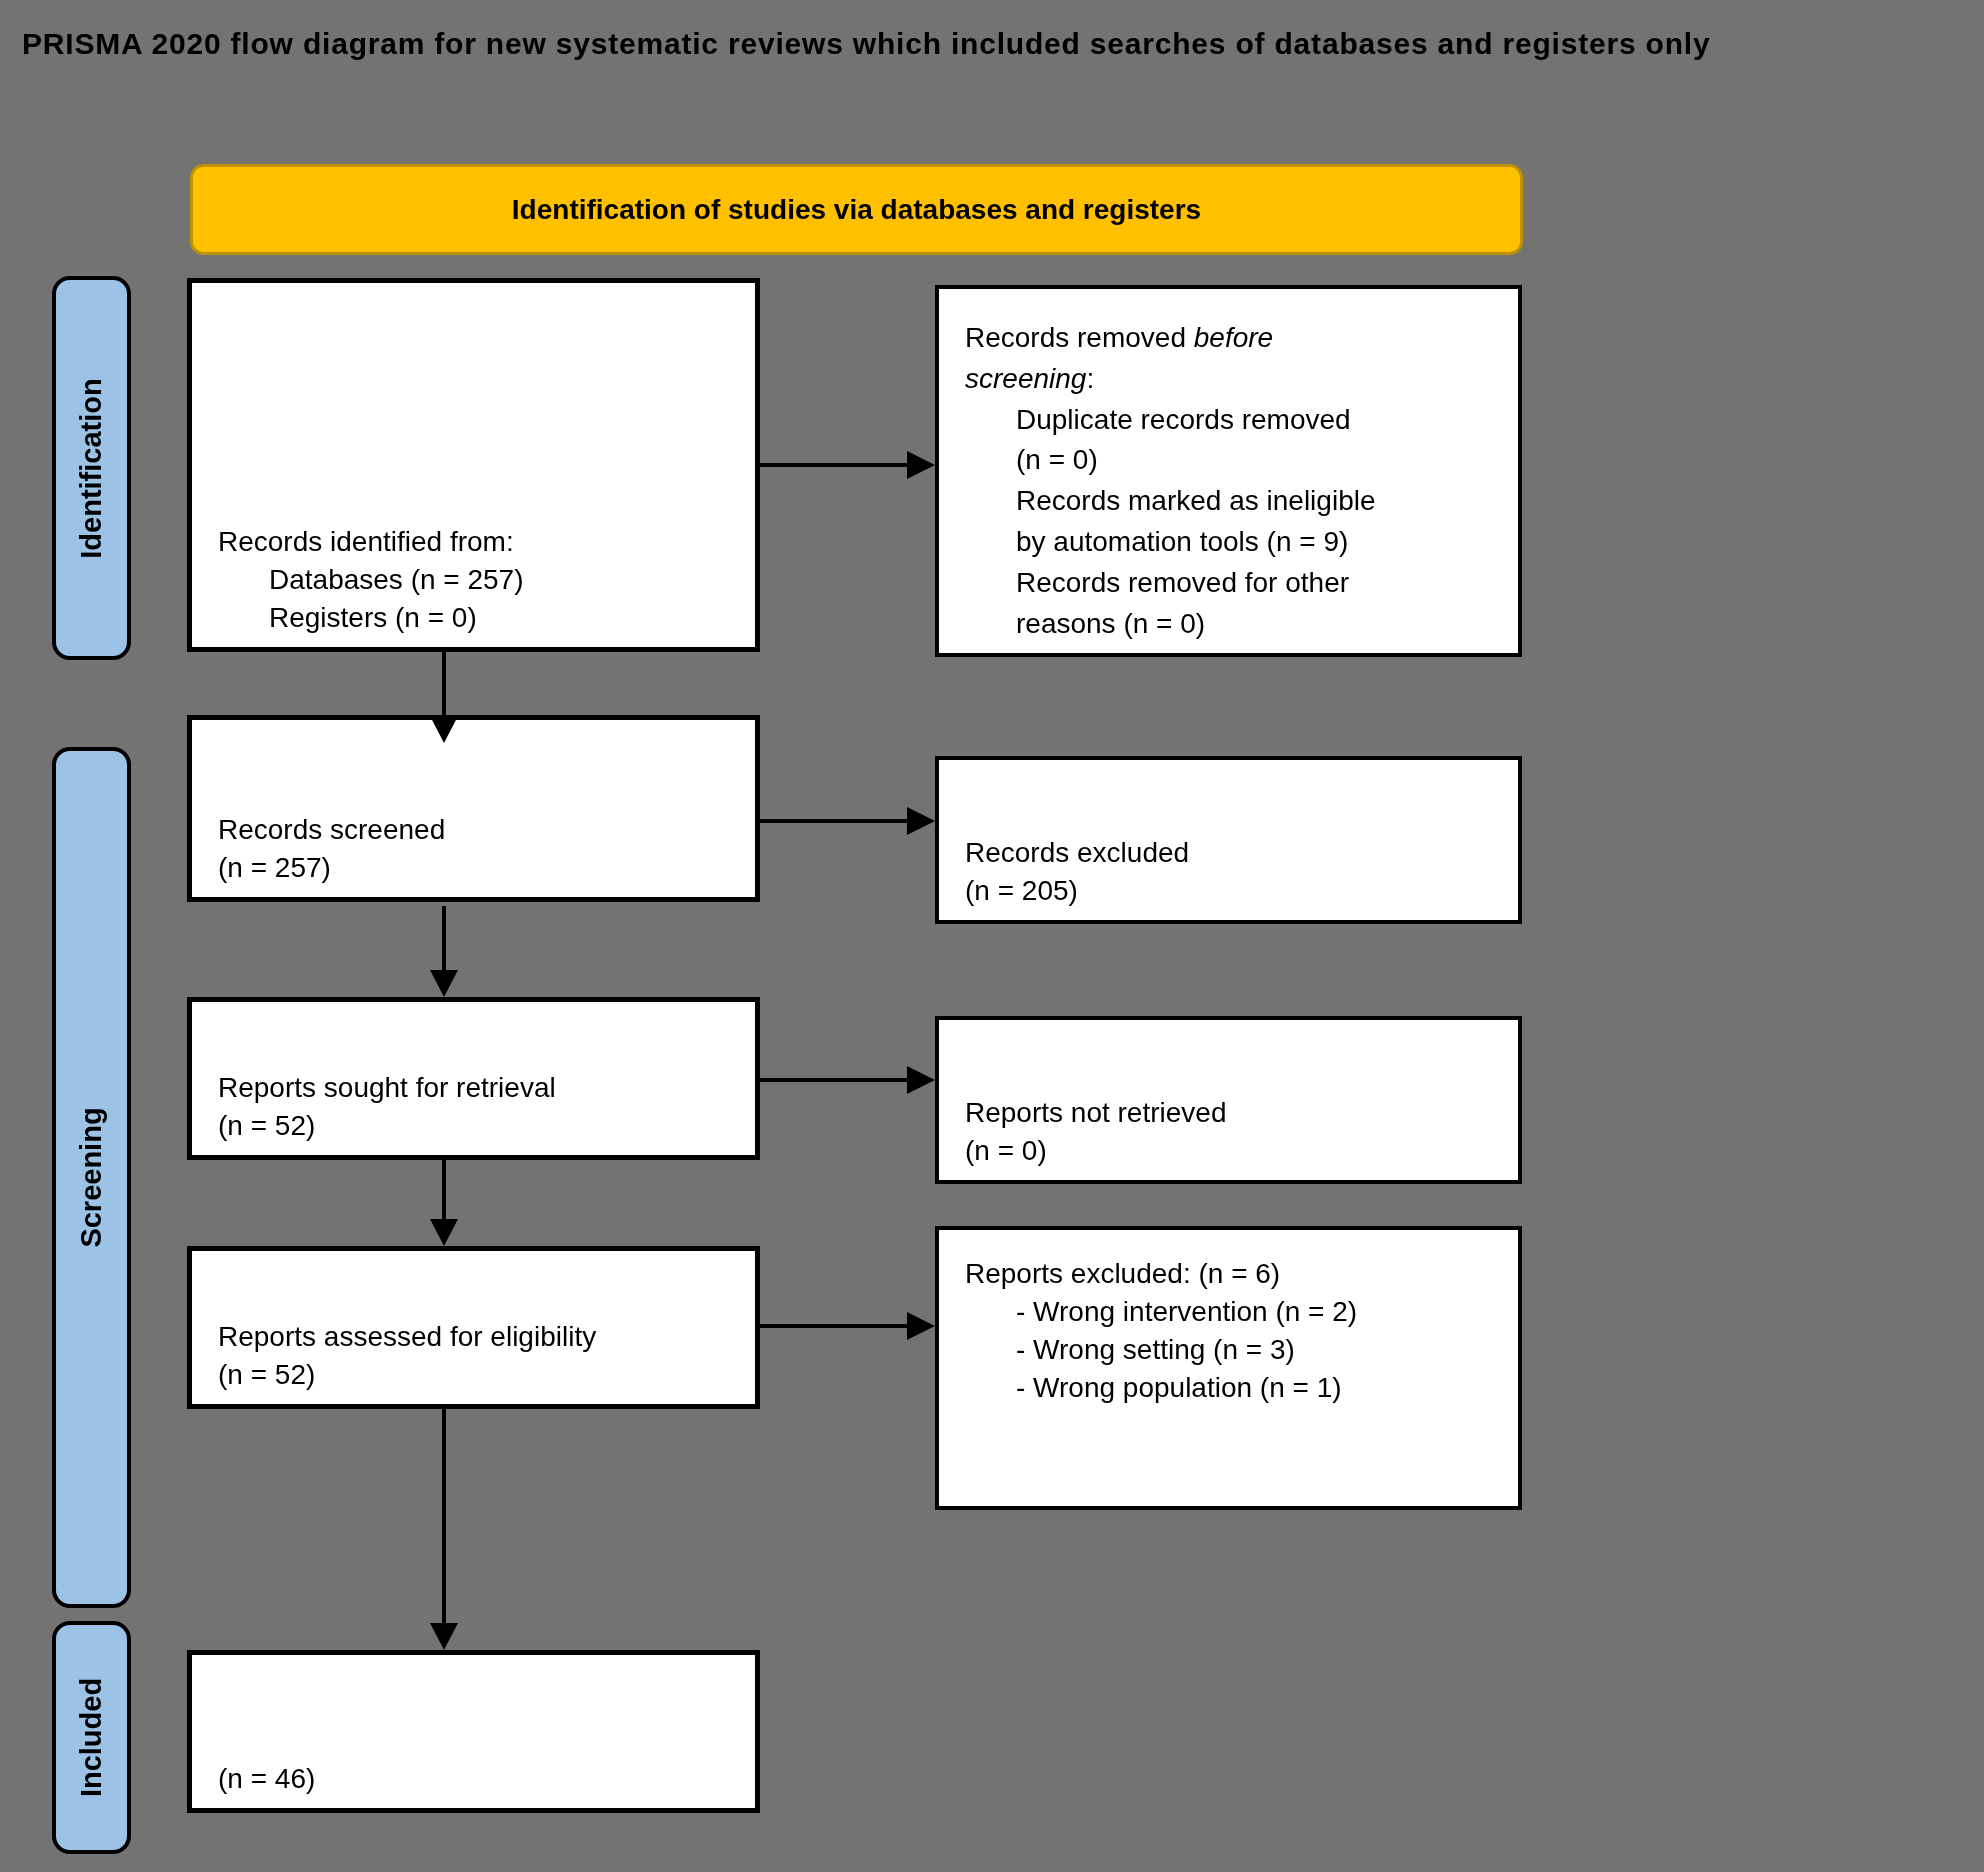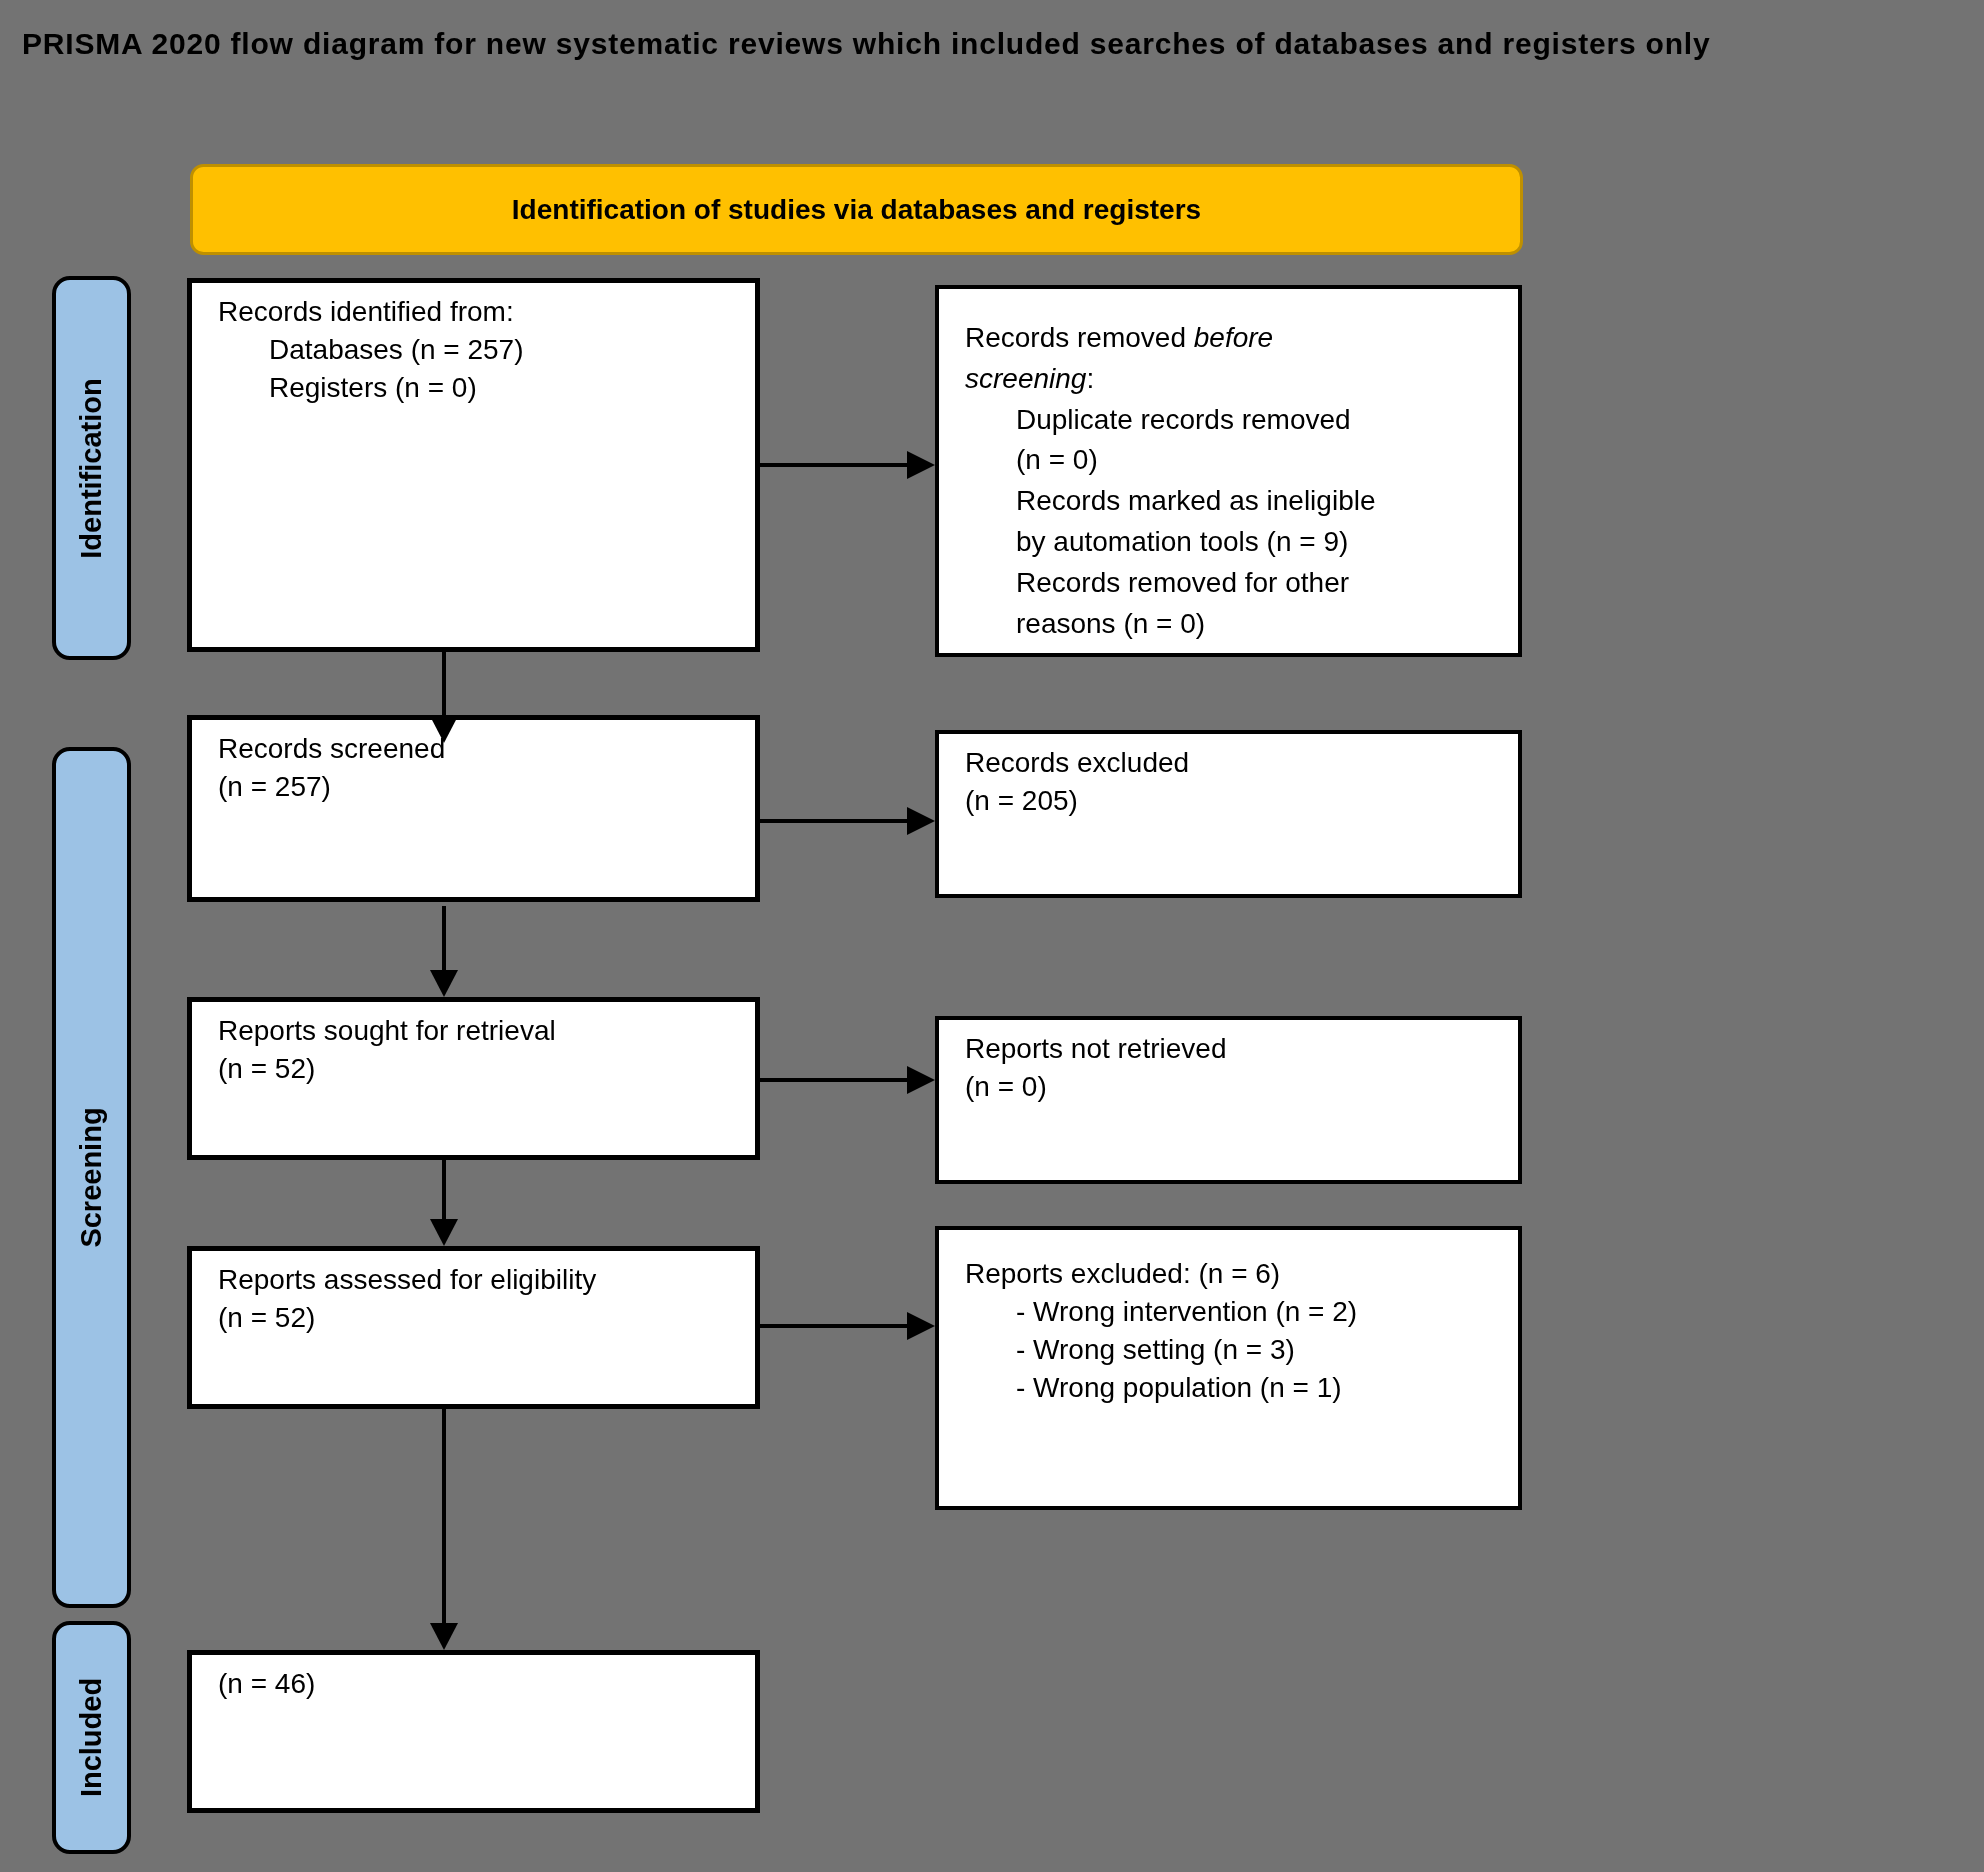--- a/index.html
+++ b/index.html
@@ -61,34 +61,34 @@
   #sb-included       { top: 1621px; height: 233px; }
 
   .box {
     position: absolute;
     background: #ffffff;
     box-sizing: border-box;
     font-size: 28px;
     line-height: 38px;
     display: flex;
     flex-direction: column;
-    justify-content: flex-start;
+    justify-content: flex-end;
     padding: 10.4px 15.7px 10.4px 26px;
   }
   .box.left  { left: 187px;  width: 573px; border: 5.2px solid #000000; }
   .box.right { left: 935px; width: 587px; border: 4.2px solid #000000; }
   .box.top-align { justify-content: flex-start; }
   .tline { white-space: nowrap; }
   .tline.indent { padding-left: 51px; }
   .tline .it { font-style: italic; }
 
   #box-records-identified    { top: 278px;  height: 374px; }
   #box-records-removed       { top: 285px;  height: 372px; padding-top: 30px; justify-content: space-between; }
   #box-records-screened      { top: 715px; height: 187px; }
-  #box-records-excluded      { top: 730px; height: 168px; }
+  #box-records-excluded      { top: 756px; height: 168px; }
   #box-reports-sought        { top: 997px; height: 163px; }
   #box-reports-not-retrieved { top: 1016px; height: 168px; }
   #box-reports-assessed      { top: 1246px; height: 163px; }
   #box-reports-excluded      { top: 1226px; height: 284px; padding-top: 25px; }
   #box-studies-included      { top: 1650px; height: 163px; }
 
   .vline { position: absolute; left: 442px; width: 4.2px; background: #000000; }
   .vhead {
     position: absolute; left: 430px; width: 0; height: 0;
     border-left: 14px solid transparent;

